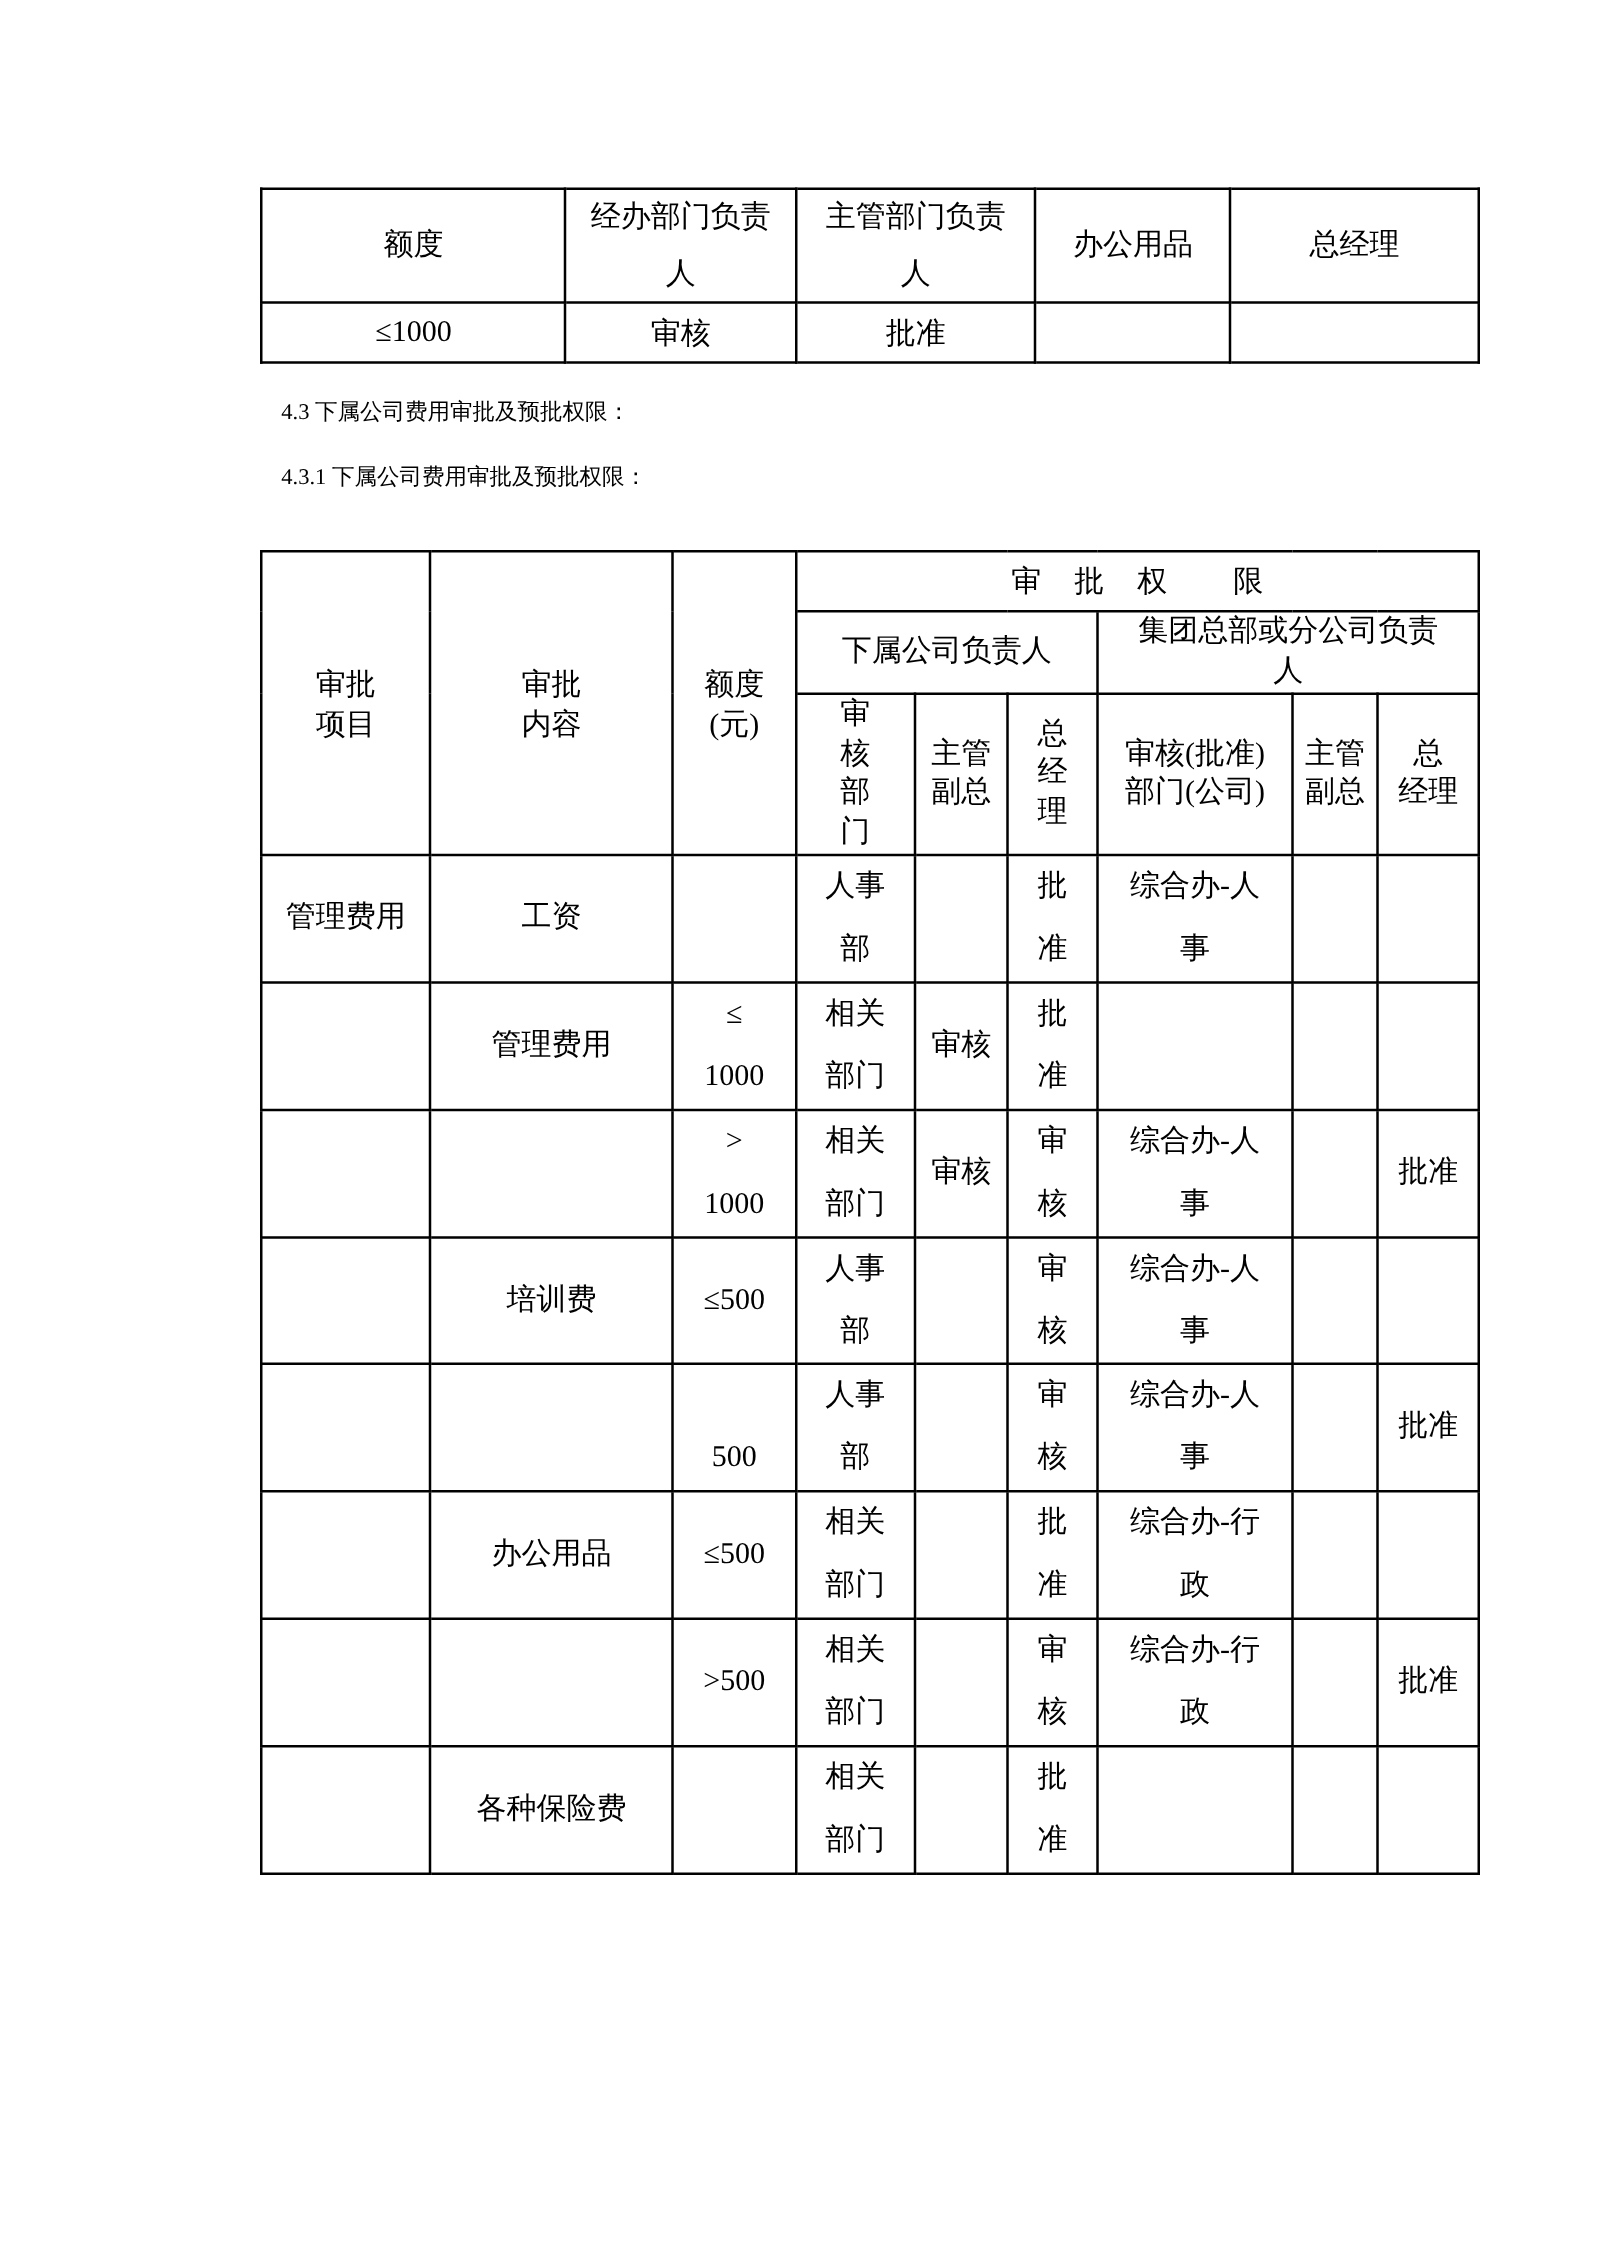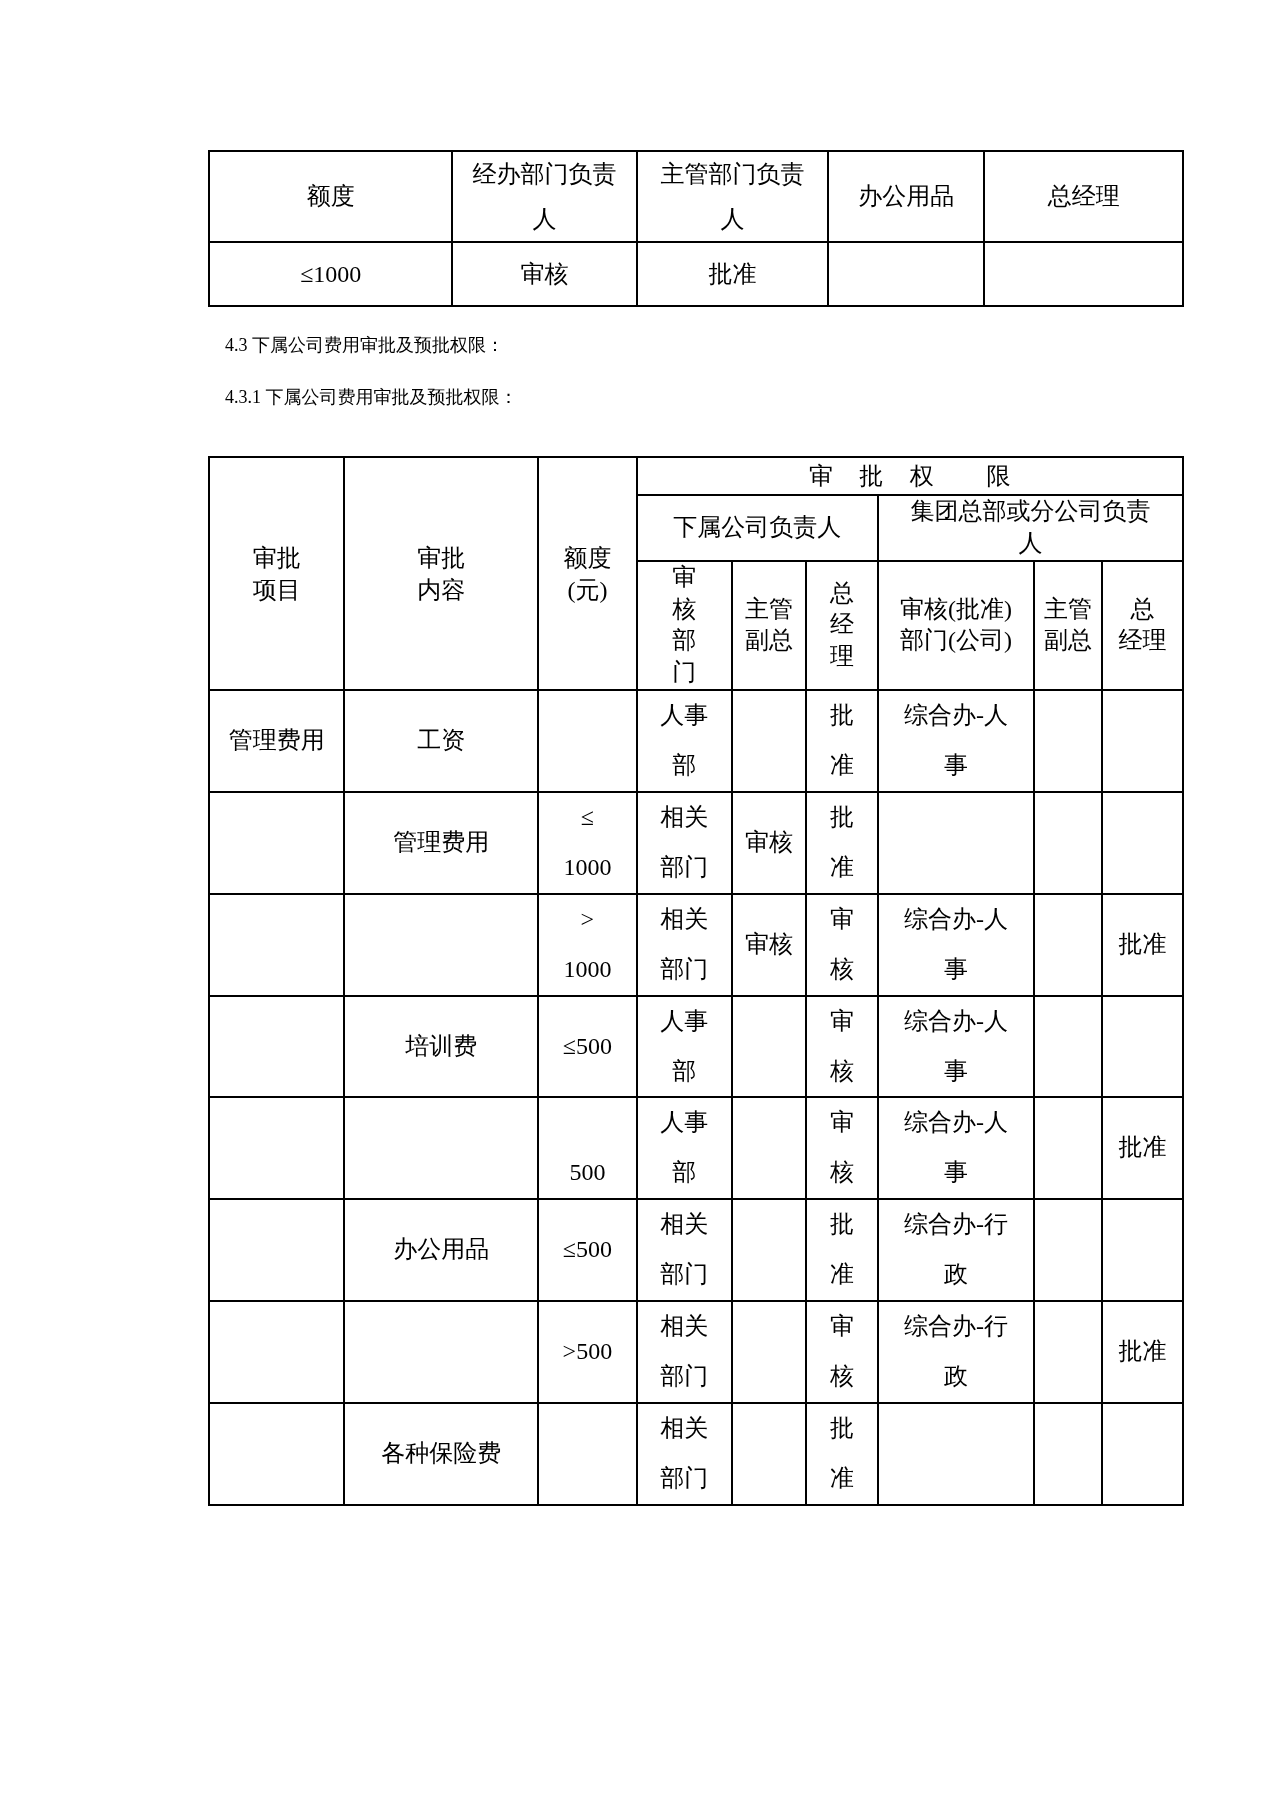--- a/index.html
+++ b/index.html
@@ -29,37 +29,37 @@
     font-size: 24px;
     overflow: hidden;
   }
   
   .t1 .c1 { width: 25.0%; }
   .t1 .c2 { width: 18.9%; }
   .t1 .c3 { width: 19.7%; }
   .t1 .c4 { width: 16.0%; }
   .t1 .c5 { width: 20.4%; }
   .t1 thead th { height: 91px; line-height: 1.85; }
-  .t1 tbody td { height: 64px; }
+  .t1 tbody td { height: 48px; }
   
   .sec { font-size: 18px; line-height: 1.3; padding-left: 17px; }
   .sec-43  { margin-top: 27px; }
   .sec-431 { margin-top: 29px; }
   
   .t2 { margin-top: 46px; }
   .t2 .c1 { width: 13.9%; }
   .t2 .c2 { width: 19.9%; }
   .t2 .c3 { width: 10.1%; }
   .t2 .c4 { width: 9.8%; }
   .t2 .c5 { width: 7.6%; }
   .t2 .c6 { width: 7.4%; }
   .t2 .c7 { width: 16.0%; }
   .t2 .c8 { width: 7.0%; }
   .t2 .c9 { width: 8.3%; }
-  .t2 .hr1 th { height: 38px; }
+  .t2 .hr1 th { height: 48px; }
   .t2 .hr1 .authority { white-space: pre-wrap; word-spacing: 0.85em; }
   .t2 .hr2 th { height: 64px; line-height: 1.33; }
   .t2 .hr3 th { height: 126px; line-height: 1.33; }
   .t2 tbody td { height: 97px; line-height: 2.08; }
 </style>
 </head>
 <body>
 
 <div class="page">
 

